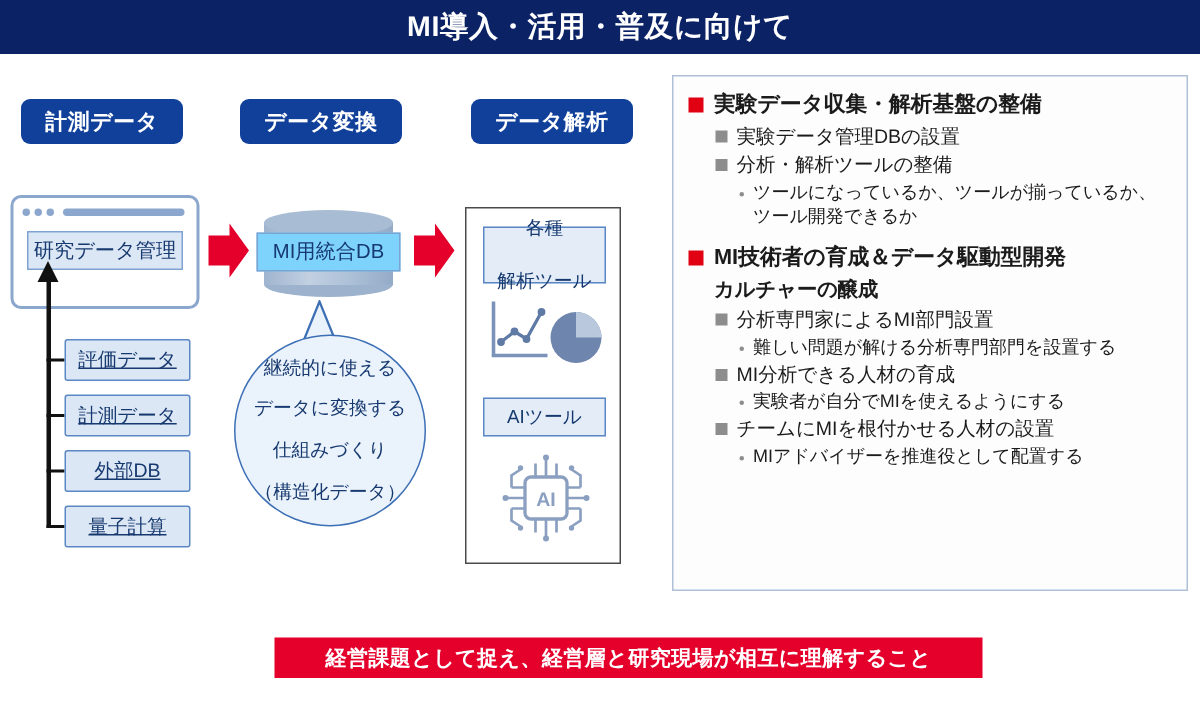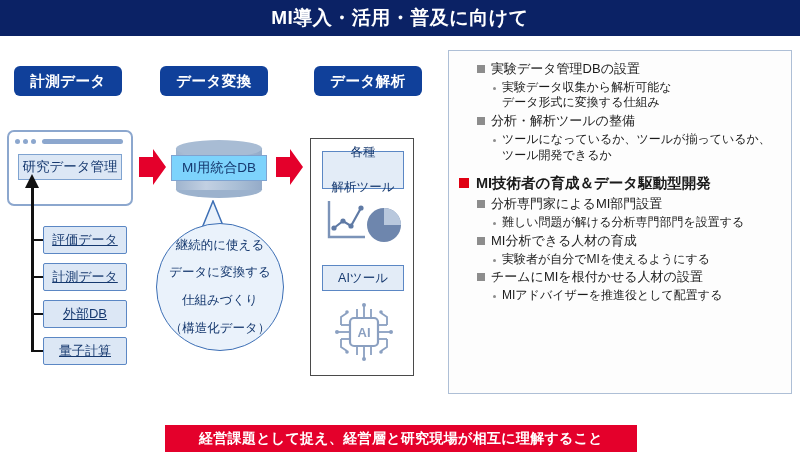--- a/index.html
+++ b/index.html
@@ -319,21 +319,21 @@
     flex: none;
     margin-right: 6px;
     margin-top: 7px;
   }
   .lvl3 .multi { white-space: pre-line; }
   .sec-gap { height: 9px; }
 
   
   .banner {
     position: absolute;
-    left: 165px; top: 425px;
+    left: 183px; top: 425px;
     width: 472px; height: 27px;
     background: #e4002b;
     display: flex;
     align-items: center;
     justify-content: center;
   }
   .banner-text {
     color: #ffffff;
     font-size: 14px;
     font-weight: bold;
@@ -461,47 +461,47 @@
       <circle cx="14" cy="11" r="1.8"></circle>
         <circle cx="48" cy="11" r="1.8"></circle>
       <circle cx="14" cy="51" r="1.8"></circle>
         <circle cx="48" cy="51" r="1.8"></circle>
     </g>
   </svg>
 </div>
 
 <div class="info-panel">
 
+  <div class="sec-title">
+    <span class="bullet-red"></span>
+    <span>実験データ収集・解析基盤の整備</span>
+  </div>
 
   <div class="lvl2">
     <span class="bullet-gray"></span>
     <span>実験データ管理DBの設置</span>
-  </div>
-  <div class="lvl3">
-    <span class="bullet-dot"></span>
-    <span class="multi">実験データ収集から解析可能な
-データ形式に変換する仕組み</span>
   </div>
 
   <div class="lvl2">
     <span class="bullet-gray"></span>
     <span>分析・解析ツールの整備</span>
   </div>
   <div class="lvl3">
     <span class="bullet-dot"></span>
     <span class="multi">ツールになっているか、ツールが揃っているか、
 ツール開発できるか</span>
   </div>
 
   <div class="sec-gap"></div>
 
   <div class="sec-title">
     <span class="bullet-red"></span>
     <span>MI技術者の育成＆データ駆動型開発</span>
   </div>
+  <div class="sec-subtitle">カルチャーの醸成</div>
 
   <div class="lvl2">
     <span class="bullet-gray"></span>
     <span>分析専門家によるMI部門設置</span>
   </div>
   <div class="lvl3">
     <span class="bullet-dot"></span>
     <span class="multi">難しい問題が解ける分析専門部門を設置する</span>
   </div>
 

